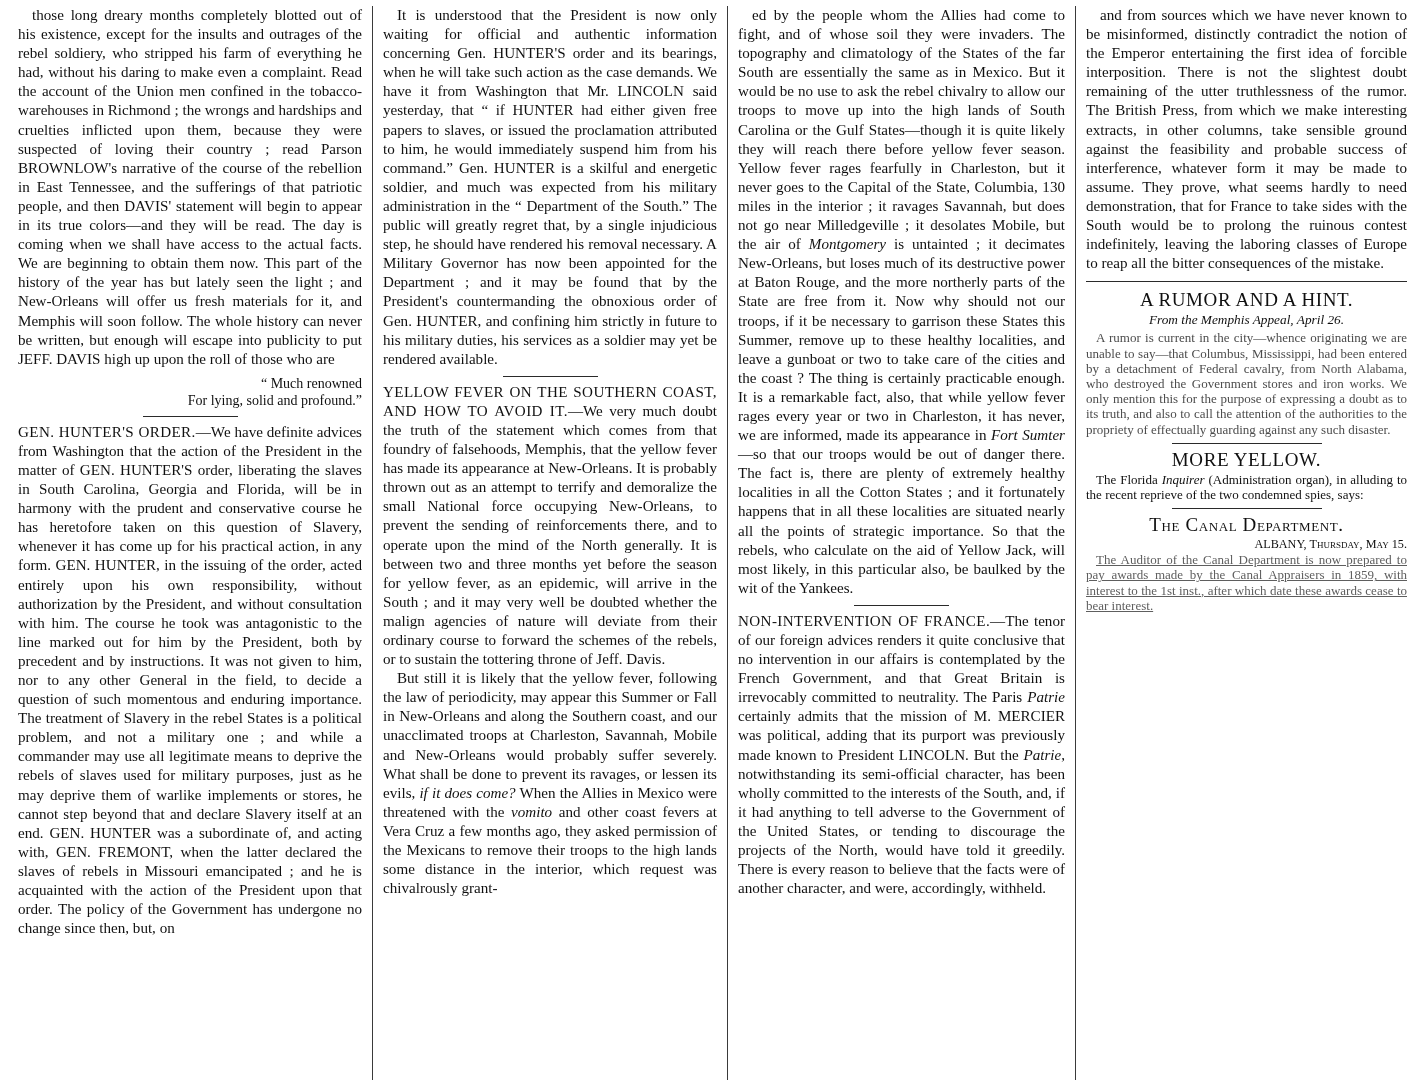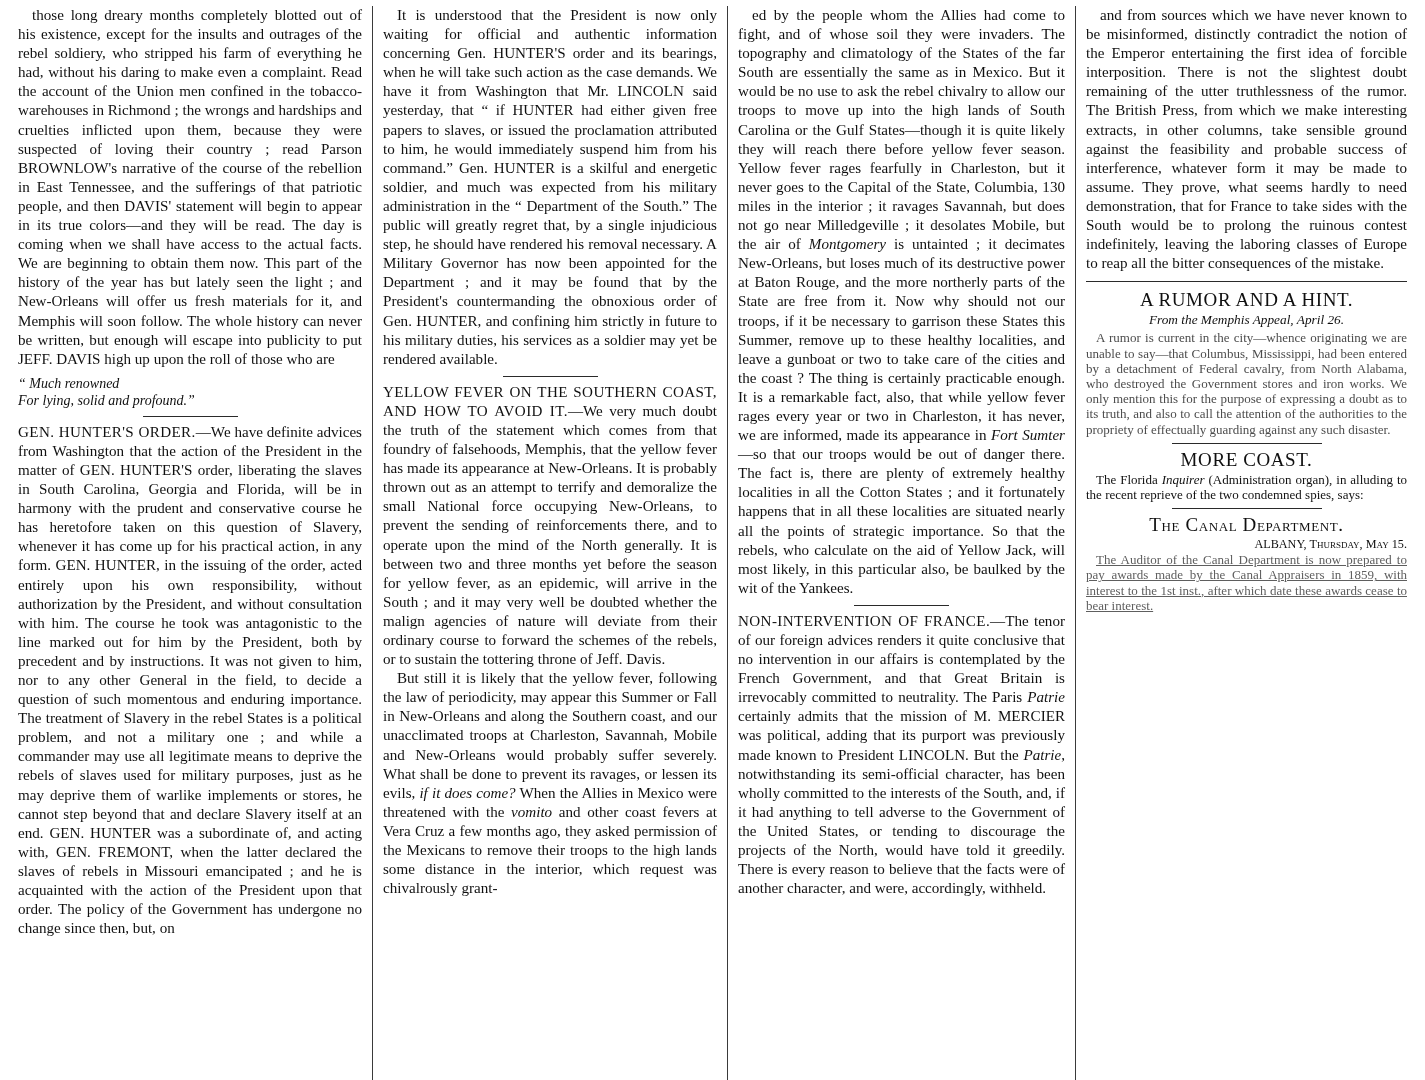--- a/index.html
+++ b/index.html
@@ -69,25 +69,24 @@
     margin: 8px 0 7px 0;
   }
   .rule-mid {
     border: 0;
     border-top: 1px solid #2a2a2a;
     width: 150px;
     margin: 6px auto 5px auto;
   }
 
   .verse {
-    text-align: left;
+    text-align: right;
     font-size: 14px;
     line-height: 17px;
     margin: 6px 0 2px 0;
-    font-style: italic;
   }
   .verse div { white-space: nowrap; }
 
   .ctr-head {
     text-align: center;
     font-variant: small-caps;
     font-size: 19px;
     letter-spacing: 0.6px;
     margin: 2px 0 1px 0;
   }
@@ -148,21 +147,21 @@
     <div class="col col4">
       <p class="tight">and from sources which we have never known to be misinformed, distinctly contradict the notion of the Emperor entertaining the first idea of forcible interposition. There is not the slightest doubt remaining of the utter truthlessness of the rumor. The British Press, from which we make interesting extracts, in other columns, take sensible ground against the feasibility and probable success of interference, whatever form it may be made to assume. They prove, what seems hardly to need demonstration, that for France to take sides with the South would be to prolong the ruinous contest indefinitely, leaving the laboring classes of Europe to reap all the bitter consequences of the mistake.</p>
       <hr class="rule-full">
 
       <div class="ctr-head">A RUMOR AND A HINT.</div>
       <div class="ctr-sub"><span>From the Memphis Appeal,</span><span> April 26.</span></div>
       <p class="small faded">A rumor is current in the city—whence originating we are unable to say—that Columbus, Mississippi, had been entered by a detachment of Federal cavalry, from North Alabama, who destroyed the Government stores and iron works. We only mention this for the purpose of expressing a doubt as to its truth, and also to call the attention of the authorities to the propriety of effectually guarding against any such disaster.</p>
 
       <hr class="rule-mid">
 
-      <div class="ctr-head">MORE COAST.</div>
+      <div class="ctr-head">MORE YELLOW.</div>
       <p class="small"><span>The Florida </span><span class="it">Inquirer</span><span> (Administration organ), in alluding to the recent reprieve of the two condemned spies, says:</span></p>
 
       <hr class="rule-mid">
 
       <div class="ctr-head">The Canal Department.</div>
       <div class="dateline">ALBANY, Thursday, May 15.</div>
       <p class="small faded2">The Auditor of the Canal Department is now prepared to pay awards made by the Canal Appraisers in 1859, with interest to the 1st inst., after which date these awards cease to bear interest.</p>
     </div>
 
   </div>

